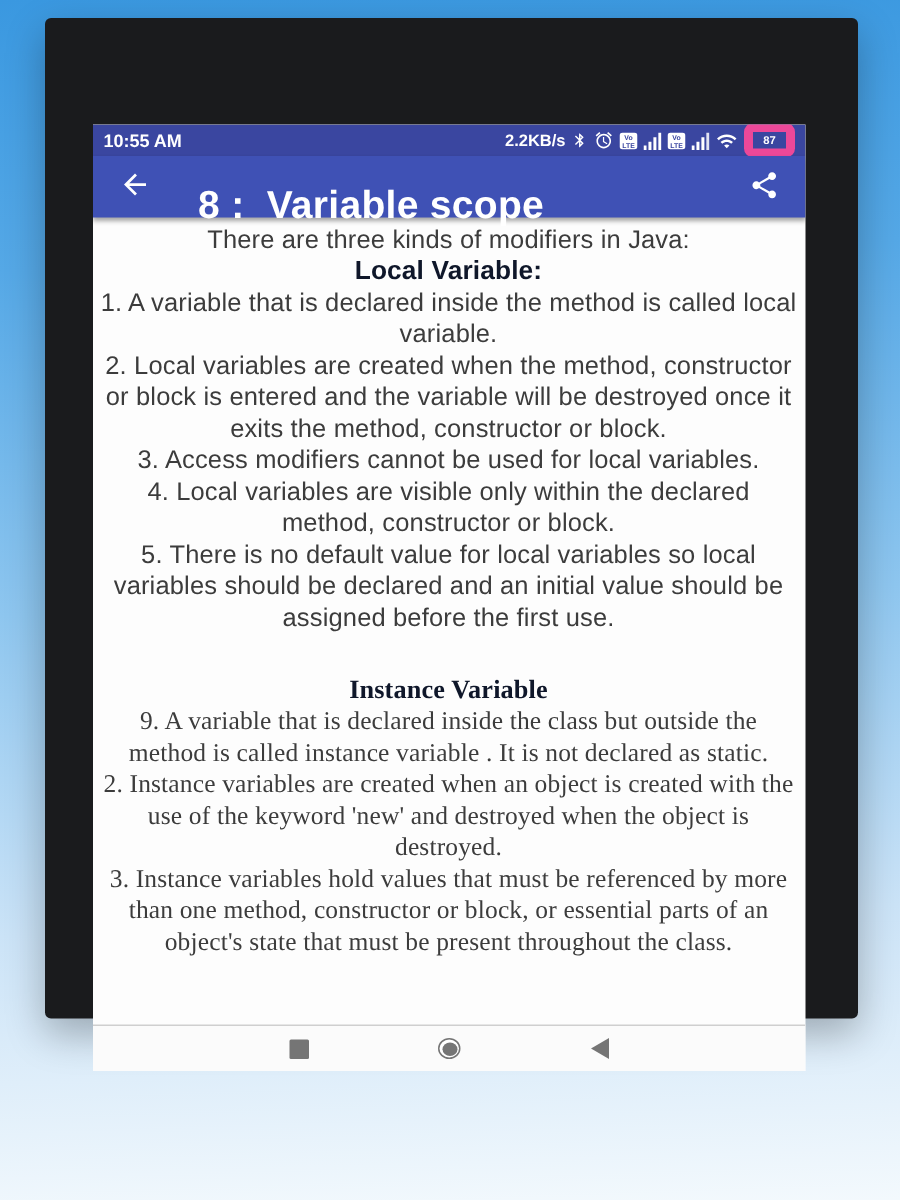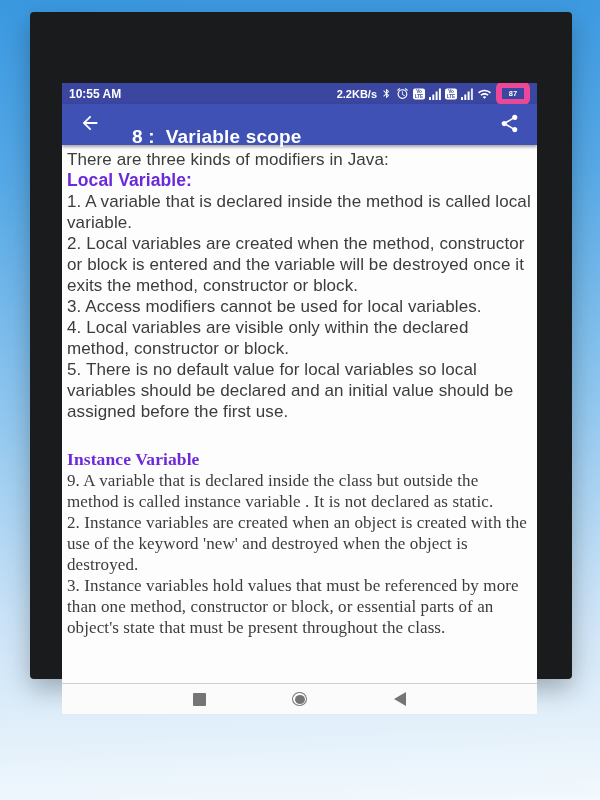--- a/index.html
+++ b/index.html
@@ -5,20 +5,21 @@
   html,body{margin:0;padding:0;}
   body{
     width:600px;height:800px;overflow:hidden;
     font-family:"Liberation Sans",sans-serif;
     background:linear-gradient(178deg,#3a98e0 0%,#55a8e6 22%,#8ec6ef 50%,#cbe3f7 76%,#f3f9fd 100%);
   }
   .tablet{
     position:absolute;left:30px;top:12px;width:542px;height:667px;
     background:#1a1b1d;border-radius:4px;
     box-shadow:0 10px 26px rgba(0,0,0,.28);
+    text-align:center;
   }
   .screen{
     position:absolute;left:32px;top:71px;width:475px;height:631px;
     background:#fdfdfd;display:flex;flex-direction:column;overflow:hidden;
   }
   
   .status-bar{
     flex:0 0 21px;height:21px;background:#3a46a0;color:#fff;
     display:flex;align-items:center;padding:0 7px;
     font-size:12px;font-weight:bold;
@@ -33,32 +34,32 @@
   }
   
   .app-bar{
     flex:0 0 41px;height:41px;background:#3f51b5;color:#fff;
     display:flex;align-items:center;padding:0 17px;
     box-shadow:0 2px 3px rgba(0,0,0,.35);position:relative;z-index:2;
   }
   .back-btn,.share-btn{display:flex;align-items:center;cursor:pointer;background:none;border:none;padding:0;}
   .share-btn{margin-left:auto;}
   .app-title{
-    margin-left:31px;font-size:19px;font-weight:bold;
+    margin-left:31px;font-size:26px;font-weight:bold;
     white-space:pre;letter-spacing:.2px;color:#fff;margin-top:24px;
   }
   
   .content{
     flex:1 1 auto;min-height:0;overflow:hidden;
     padding:4px 6px 0 5px;
     font-size:17px;line-height:21px;color:#3c3c3c;letter-spacing:.1px;
   }
   .content p{margin:0;}
   .intro{margin-bottom:21px;}
-  .heading{margin:0;font-size:17.5px;line-height:21px;font-weight:bold;color:#6d28d9;}
+  .heading{margin:0;font-size:17.5px;line-height:21px;font-weight:bold;color:#0f172a;}
   .section-2{margin-top:27px;font-family:Liberation Serif, serif;}
   
   .nav-bar{
     flex:0 0 30px;height:30px;background:#fbfbfb;border-top:1px solid #cfcfcf;
     display:flex;align-items:center;justify-content:center;
   }
   .nav-slot{width:100px;display:flex;justify-content:center;align-items:center;cursor:pointer;}
   .nav-square{width:13px;height:13px;background:#757575;border-radius:1px;}
   .nav-home-outer{
     border:1.5px solid #757575;border-radius:50%;padding:1.5px;

